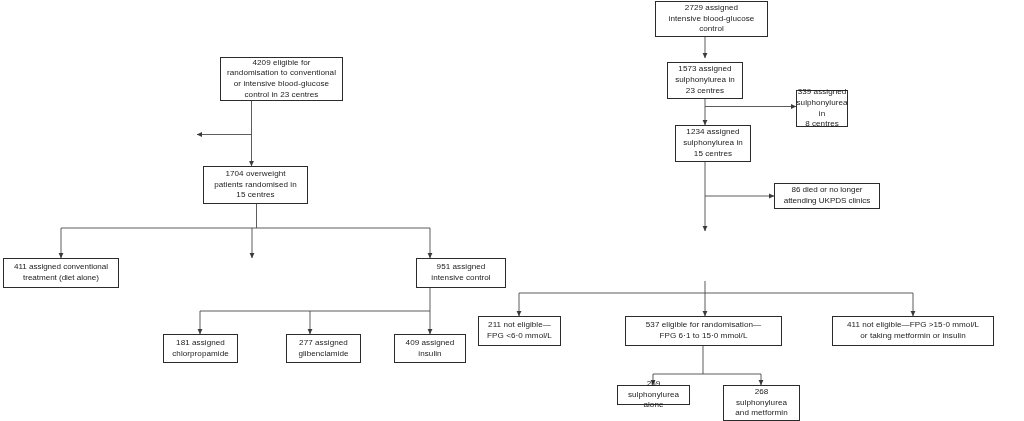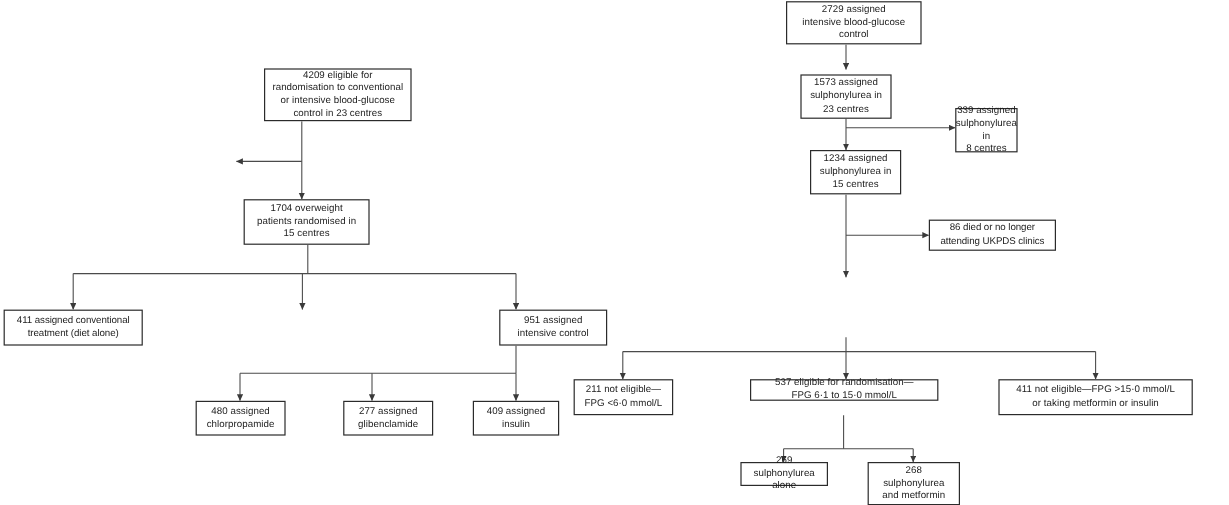--- a/index.html
+++ b/index.html
@@ -113,21 +113,21 @@
 patients randomised in
 15 centres</div>
 
   <div class="node tight" style="left:3px; top:258px; width:116px; height:30px;">411 assigned conventional
 treatment (diet alone)</div>
 
 
   <div class="node" style="left:385px; top:258px; width:90px; height:30px;margin-left:31px;">951 assigned
 intensive control</div>
 
-  <div class="node" style="left:163px; top:334px; width:75px; height:29px;">480 assigned
+  <div class="node" style="left:163px; top:334px; width:75px; height:29px;">181 assigned
 chlorpropamide</div>
 
   <div class="node" style="left:286px; top:334px; width:75px; height:29px;">277 assigned
 glibenclamide</div>
 
   <div class="node" style="left:394px; top:334px; width:72px; height:29px;">409 assigned
 insulin</div>
 
   <div class="node" style="left:655px; top:1px; width:113px; height:36px;">2729 assigned
 intensive blood-glucose
@@ -145,21 +145,21 @@
 sulphonylurea in
 15 centres</div>
 
   <div class="node tight" style="left:774px; top:183px; width:106px; height:26px;">86 died or no longer
 attending UKPDS clinics</div>
 
 
   <div class="node" style="left:478px; top:316px; width:83px; height:30px;">211 not eligible—
 FPG &lt;6·0 mmol/L</div>
 
-  <div class="node" style="left:625px; top:316px; width:157px; height:18px;">537 eligible for randomisation—
+  <div class="node" style="left:625px; top:316px; width:157px; height:30px;">537 eligible for randomisation—
 FPG 6·1 to 15·0 mmol/L</div>
 
   <div class="node" style="left:832px; top:316px; width:162px; height:30px;">411 not eligible—FPG &gt;15·0 mmol/L
 or taking metformin or insulin</div>
 
   <div class="node" style="left:617px; top:385px; width:73px; height:20px;">269
 sulphonylurea
 alone</div>
 
   <div class="node" style="left:723px; top:385px; width:77px; height:36px;">268

